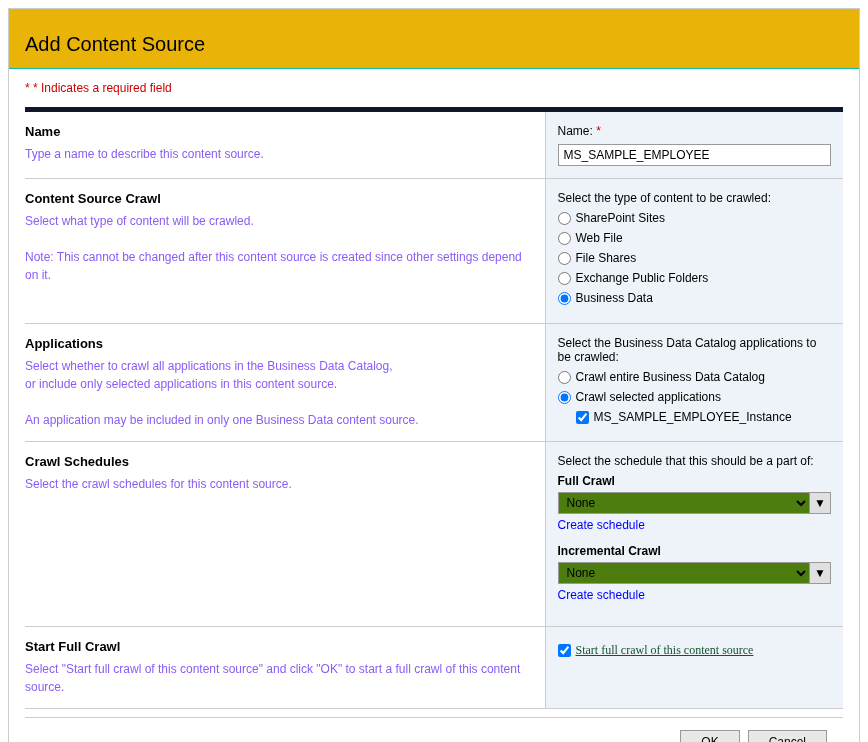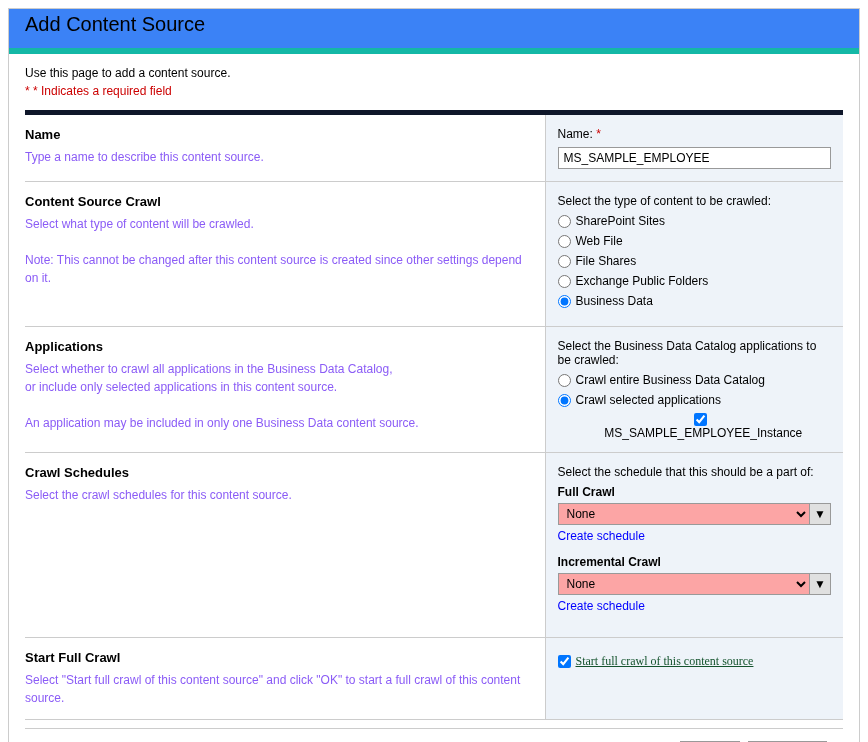--- a/index.html
+++ b/index.html
@@ -12,23 +12,23 @@
       min-height: 742px;
     }
 
     .page-wrapper {
       border: 1px solid #ccc;
       margin: 8px;
       background: #fff;
     }
 
     .page-title-bar {
-      background: #3b82f6;
-      padding: 4px 16px 12px 16px;
-      border-bottom: 6px solid #14b8a6;
+      background: #eab308;
+      padding: 24px 16px 12px 16px;
+      border-bottom: 1px solid #14b8a6;
     }
 
     .page-title {
       font-size: 20px;
       font-weight: normal;
       color: #000;
     }
 
     .page-content {
       padding: 12px 16px;
@@ -110,21 +110,20 @@
 
     .radio-item input[type="radio"] {
       margin-right: 5px;
     }
 
     .checkbox-item {
       display: flex;
       align-items: center;
       font-size: 12px;
       margin-top: 4px;
-      flex-direction: column;
     }
 
     .checkbox-item input[type="checkbox"] {
       margin-right: 5px;
     }
 
     .crawl-schedules-right {
       font-size: 12px;
     }
 
@@ -137,21 +136,21 @@
     .schedule-select-wrapper {
       display: flex;
       align-items: center;
     }
 
     .schedule-select {
       flex: 1;
       border: 1px solid #999;
       padding: 2px 4px;
       font-size: 12px;
-      background: #fca5a5;
+      background: #4d7c0f;
       height: 22px;
     }
 
     .dropdown-btn {
       border: 1px solid #999;
       border-left: none;
       background: #e0e0e0;
       padding: 1px 4px;
       height: 22px;
       cursor: pointer;
@@ -204,21 +203,20 @@
   </style>
 </head>
 <body>
 
 <div class="page-wrapper">
   <div class="page-title-bar">
     <h1 class="page-title">Add Content Source</h1>
   </div>
 
   <div class="page-content">
-    <p class="intro-text">Use this page to add a content source.</p>
     <p class="required-note">
       <span class="required-star">*</span>
       <span>* Indicates a required field</span>
     </p>
 
     <table class="section-table">
 
       <tbody>
           <tr>
         <td class="left-cell">

